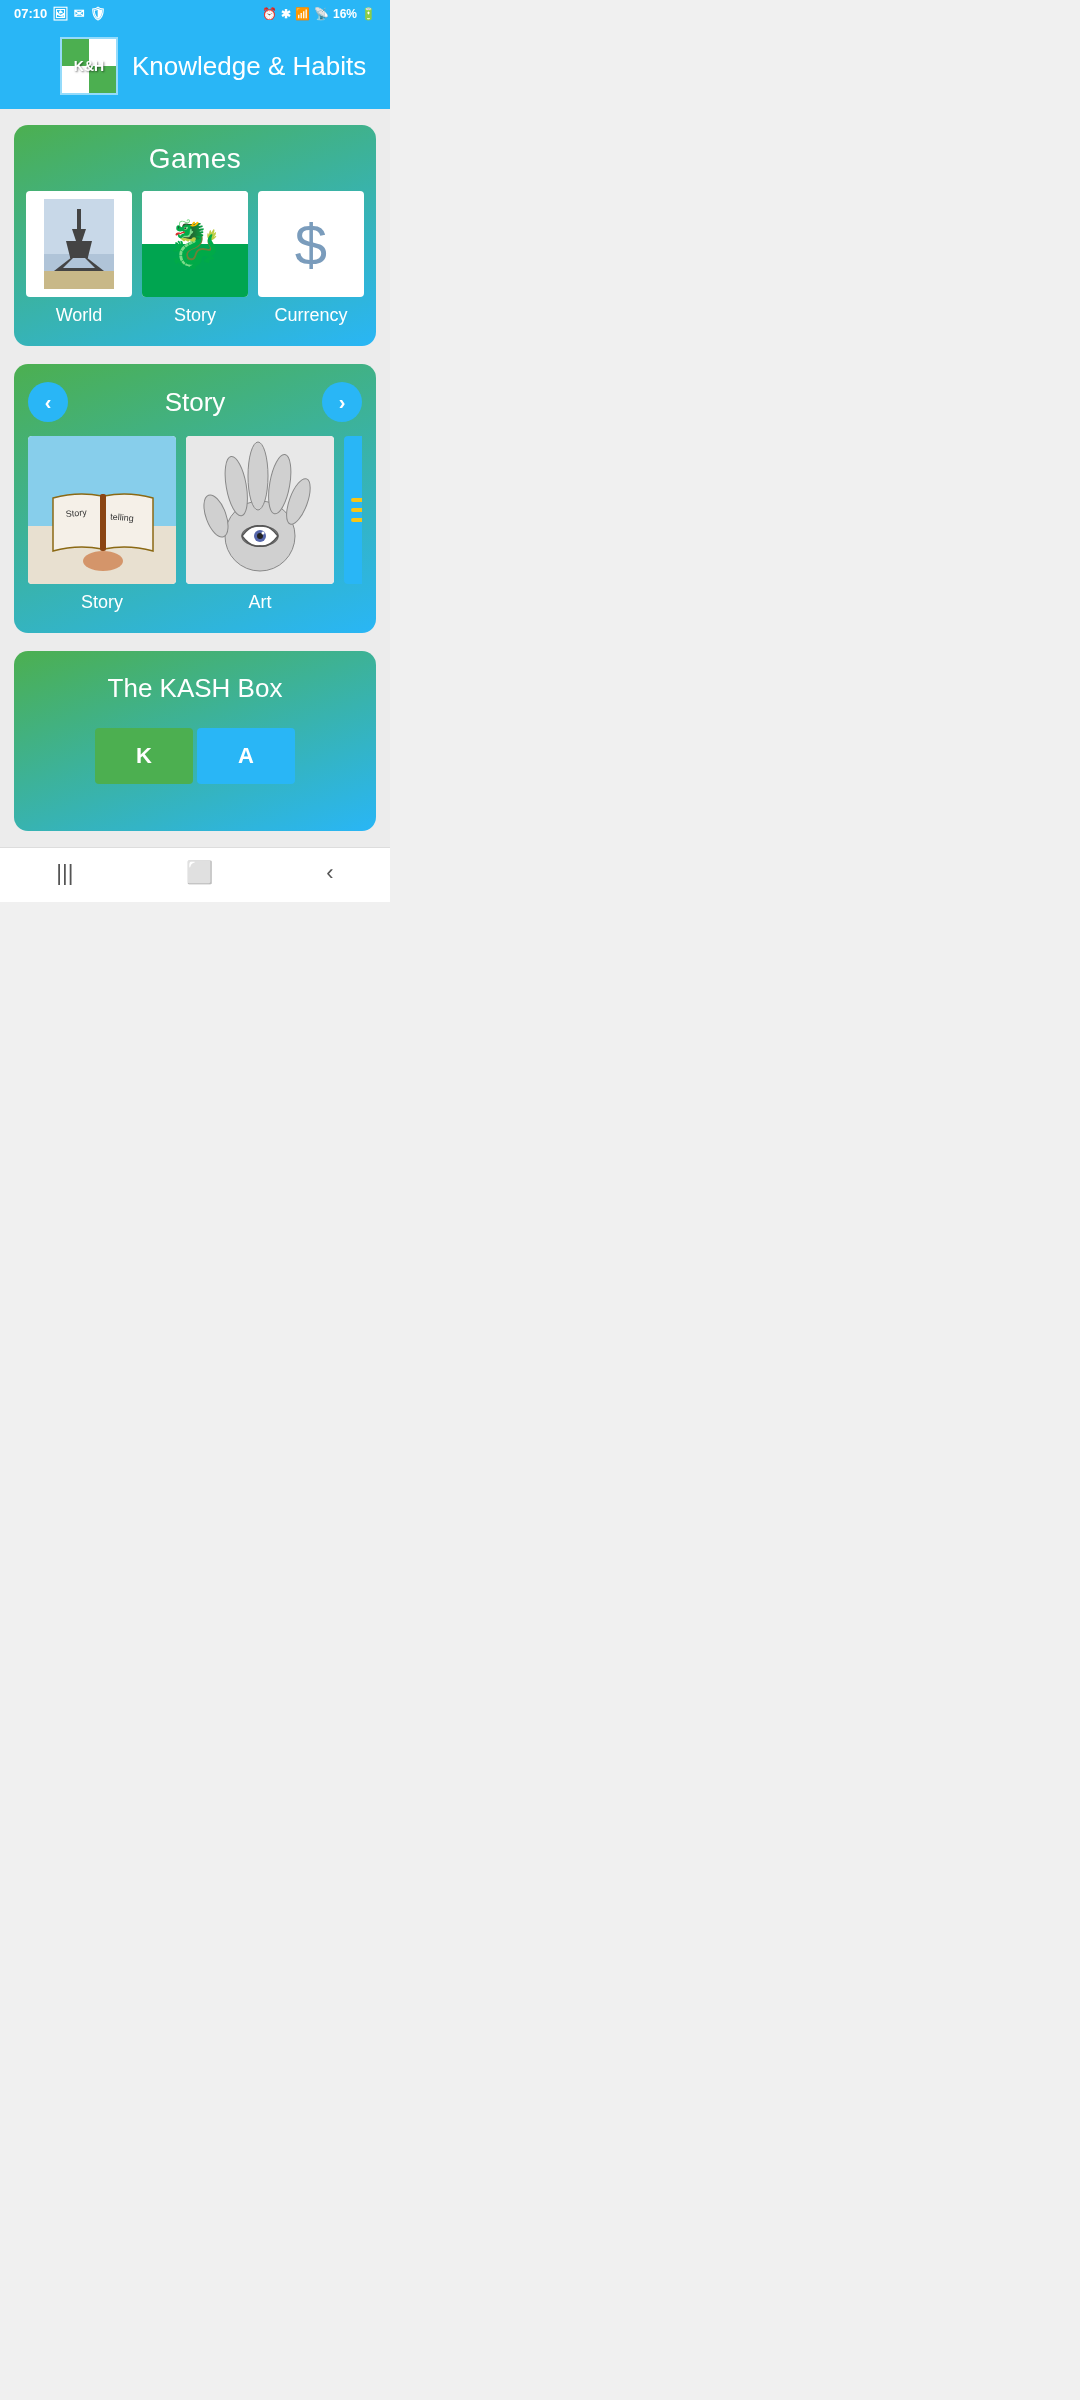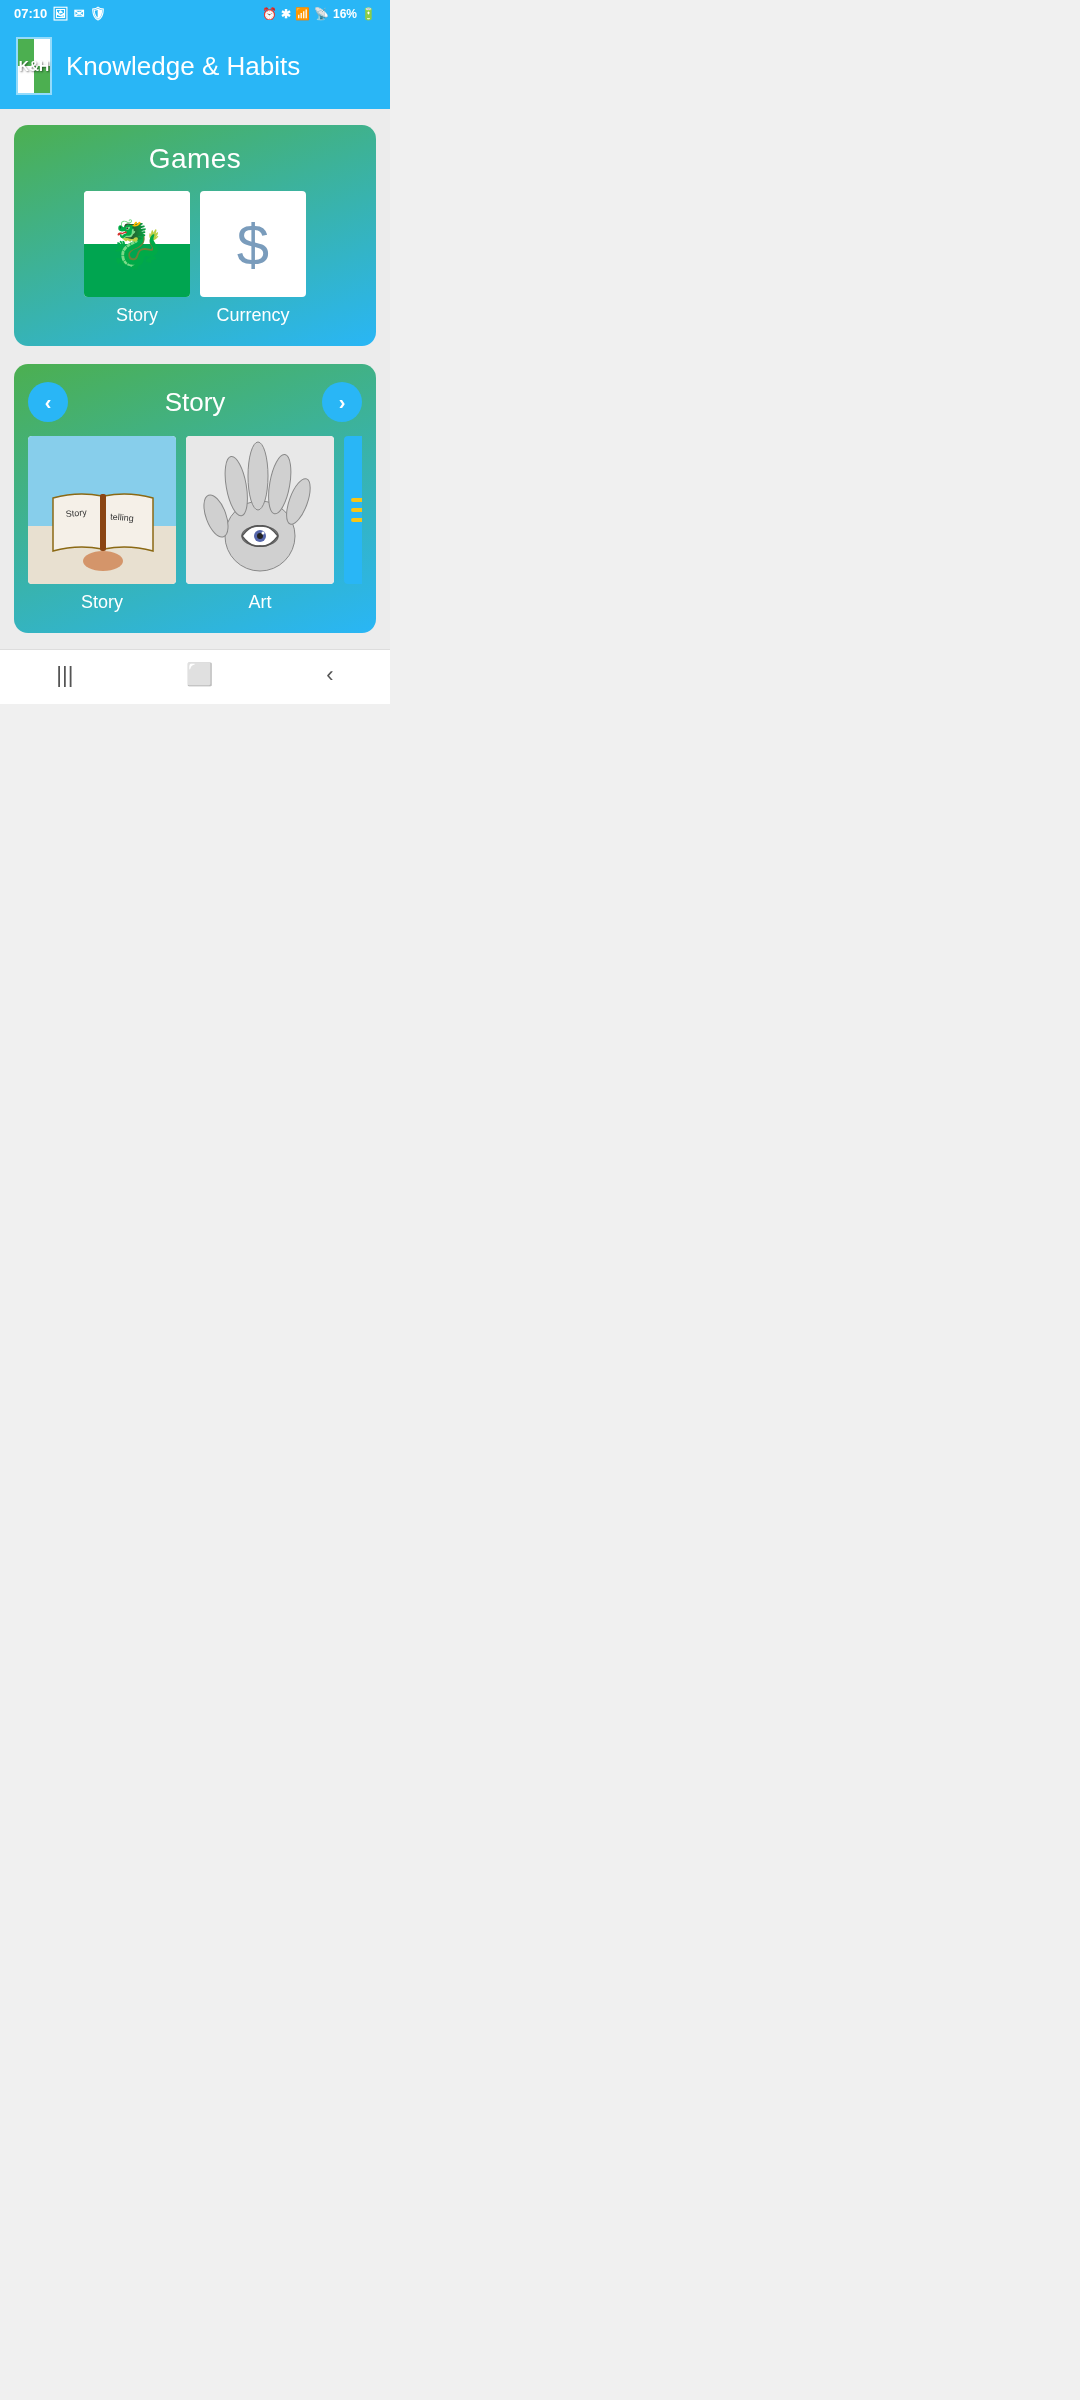--- a/index.html
+++ b/index.html
@@ -31,24 +31,25 @@
     .header {
       background: #29b6f6;
       display: flex;
       align-items: center;
       padding: 10px 16px 14px 16px;
       gap: 14px;
     }
 
     
     .logo-container {
-      width: 36px;
+      width: 58px;
       height: 58px;
       position: relative;
       border: 2px solid rgba(255,255,255,0.5);
+      margin-left: 44px;
     }
     .logo-bg-tl {
       position: absolute; top: 0; left: 0;
       width: 50%; height: 50%;
       background: #4caf50;
     }
     .logo-bg-tr {
       position: absolute; top: 0; right: 0;
       width: 50%; height: 50%;
       background: white;
@@ -325,20 +326,48 @@
   </div>
   <div class="header-title">Knowledge &amp; Habits</div>
 </div>
 
 <div class="main-content">
 
   <div class="section-card">
     <div class="section-title">Games</div>
     <div class="games-grid">
 
+      <div class="game-item">
+        <div class="game-img">
+
+          <svg class="eiffel-tower" viewBox="0 0 70 90">
+            <rect width="70" height="90" fill="#b0c4d8"></rect>
+
+            <rect width="70" height="55" fill="#c8d8e8"></rect>
+
+            <rect y="72" width="70" height="18" fill="#c8b888"></rect>
+
+            <g fill="#333">
+
+              <rect x="33" y="10" width="4" height="20" fill="#444"></rect>
+
+              <polygon points="28,30 42,30 38,42 32,42" fill="#444"></polygon>
+
+              <polygon points="22,42 48,42 44,58 26,58" fill="#444"></polygon>
+
+              <polygon points="10,72 28,58 30,58 16,72" fill="#444"></polygon>
+              <polygon points="60,72 42,58 40,58 54,72" fill="#444"></polygon>
+
+              <rect x="26" y="56" width="18" height="3" fill="#444"></rect>
+              <rect x="14" y="69" width="42" height="3" fill="#444"></rect>
+            </g>
+          </svg>
+        </div>
+        <div class="game-label">World</div>
+      </div>
 
       <div class="game-item">
         <div class="game-img">
           <div class="flag-container">
             <div style="width:100%;height:50%;background:white;position:absolute;top:0;left:0;"></div>
             <div style="width:100%;height:50%;background:#00A550;position:absolute;bottom:0;left:0;"></div>
 
             <div style="position:absolute;top:50%;left:50%;transform:translate(-50%,-50%);font-size:46px;line-height:1;">🐉</div>
           </div>
         </div>
@@ -431,20 +460,27 @@
             <div style="width:16px;height:4px;background:#f5c518;border-radius:2px;"></div>
             <div style="width:16px;height:4px;background:#f5c518;border-radius:2px;"></div>
             <div style="width:16px;height:4px;background:#f5c518;border-radius:2px;"></div>
           </div>
         </div>
       </div>
 
     </div>
   </div>
 
+  <div class="kash-section">
+    <div class="kash-title">The KASH Box</div>
+    <div class="kash-grid">
+      <div class="kash-cell kash-k">K</div>
+      <div class="kash-cell kash-a">A</div>
+    </div>
+  </div>
 
 </div>
 
 <div class="nav-bar">
   <span class="nav-icon">|||</span>
   <span class="nav-icon">⬜</span>
   <span class="nav-icon">‹</span>
 </div>
 
 </body></html>

